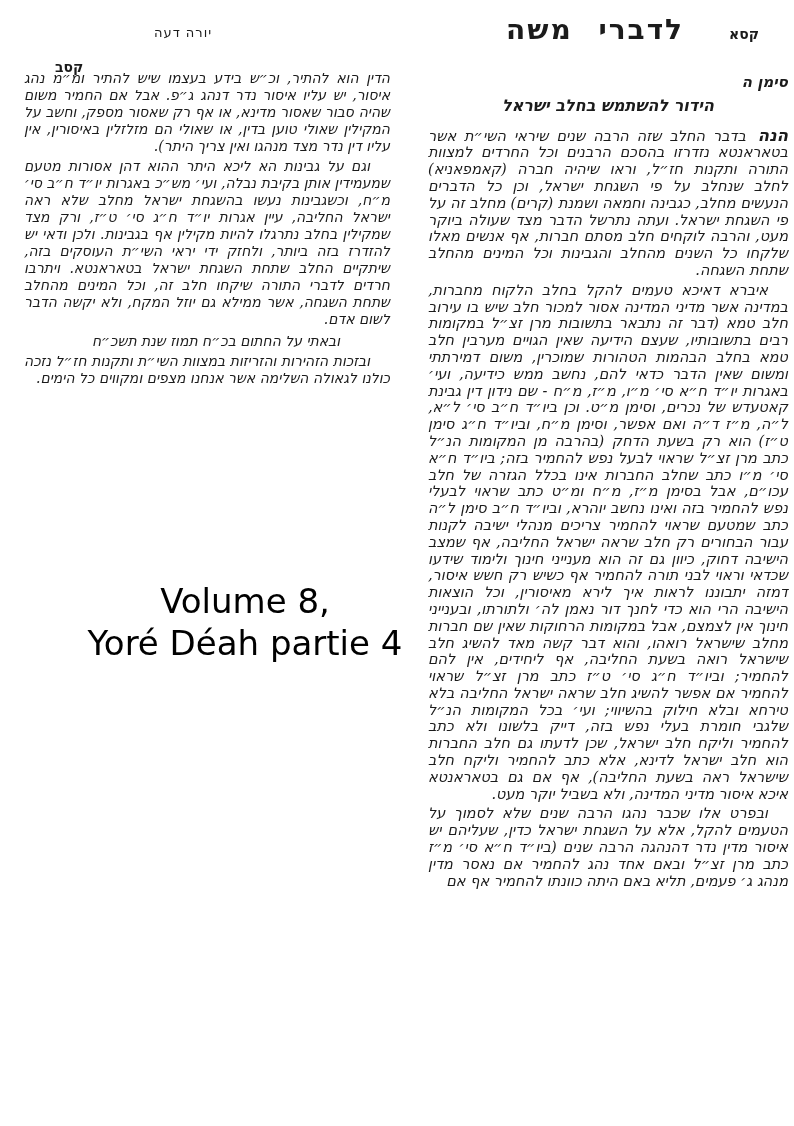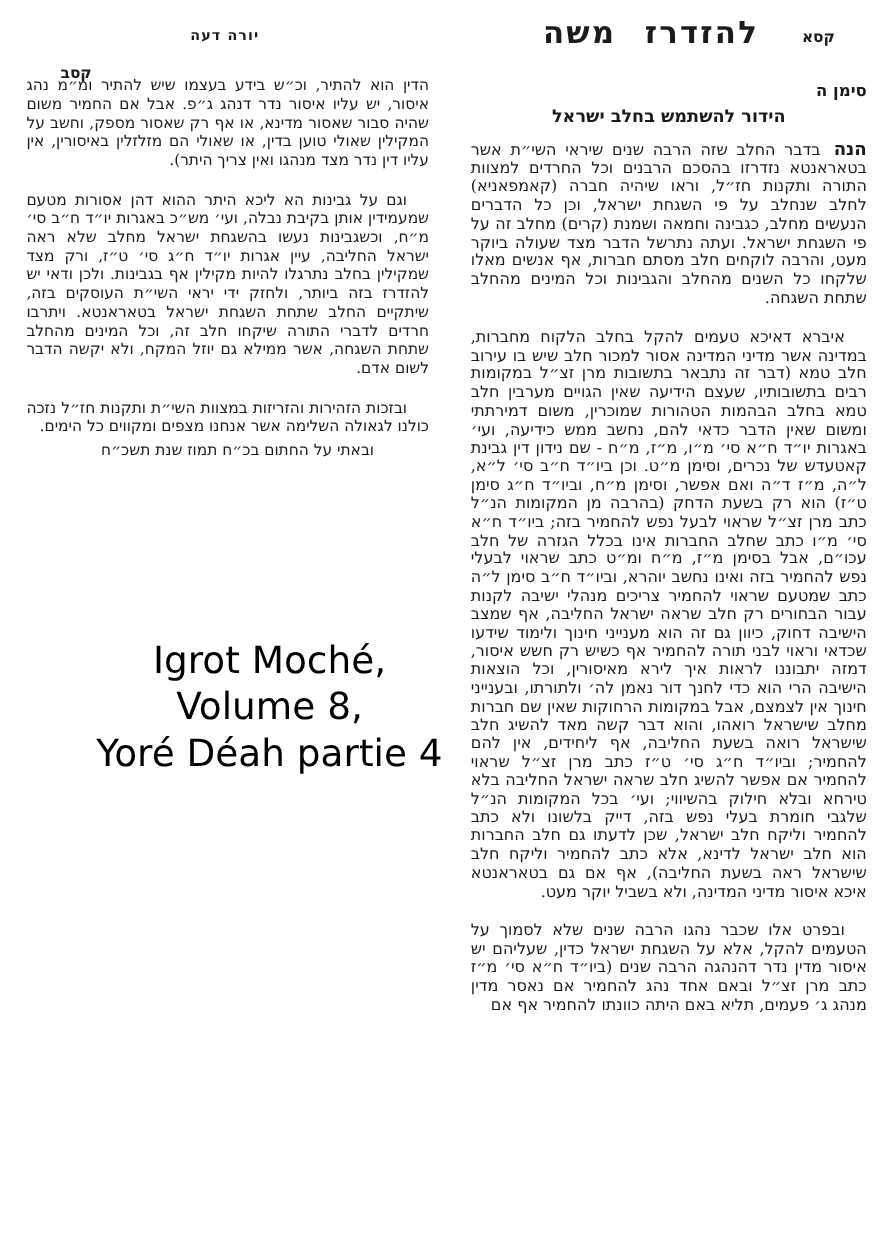--- a/index.html
+++ b/index.html
@@ -32,32 +32,33 @@
     direction: rtl;
     font-size: 28px;
     font-weight: bold;
     letter-spacing: 2px;
     word-spacing: 14px;
     white-space: nowrap;
   }
   .section-title {
     position: absolute;
     top: 25px;
-    left: 173px;
+    left: 154px;
     direction: rtl;
     font-size: 13px;
-    font-weight: bold;
+    font-weight: normal;
     letter-spacing: 1px;
   }
 
   
   .col {
     position: absolute;
     direction: rtl;
     text-align: justify;
+    font-style: italic;
   }
   .col-right {
     top: 74px;
     left: 428px;
     width: 360px;
     font-size: 14.5px;
     line-height: 16.8px;
   }
   .col-left {
     top: 70px;
@@ -72,21 +73,21 @@
     font-size: 15px;
     margin: 0 0 7px 0;
   }
   .siman-title {
     text-align: center;
     font-weight: bold;
     font-size: 16px;
     margin: 0 0 13px 0;
   }
   .body-p { margin: 0; }
-  .body-p.indent { text-indent: 20px; margin-top: 19px; }
+  .body-p.indent { text-indent: 20px; margin-top: 3px; }
   .lead-word {
     font-weight: bold;
     font-size: 16.5px;
     margin-left: 12px;
   }
   .closing-line { text-indent: 50px; margin-top: 5px; }
   .signature {
     margin: 5px 0 0 0;
     padding-left: 36px;
     text-align: left;
@@ -105,38 +106,37 @@
     line-height: 42px;
     color: #000000;
   }
 </style>
 </head>
 <body>
 
 <div class="page">
 
   <span class="pg-num right">קסא</span>
-  <span class="book-title">להזדרז משה</span>
+  <span class="book-title">לדברי משה</span>
   <span class="section-title">יורה דעה</span>
   <span class="pg-num left">קסב</span>
 
   <section class="col col-right">
     <div class="siman-num">סימן ה</div>
     <div class="siman-title">הידור להשתמש בחלב ישראל</div>
     <p class="body-p"><span class="lead-word">הנה</span><span>בדבר החלב שזה הרבה שנים שיראי השי״ת אשר בטאראנטא נזדרזו בהסכם הרבנים וכל החרדים למצוות התורה ותקנות חז״ל, וראו שיהיה חברה (קאמפאניא) לחלב שנחלב על פי השגחת ישראל, וכן כל הדברים הנעשים מחלב, כגבינה וחמאה ושמנת (קרים) מחלב זה על פי השגחת ישראל. ועתה נתרשל הדבר מצד שעולה ביוקר מעט, והרבה לוקחים חלב מסתם חברות, אף אנשים מאלו שלקחו כל השנים מהחלב והגבינות וכל המינים מהחלב שתחת השגחה.</span></p>
     <p class="body-p indent">איברא דאיכא טעמים להקל בחלב הלקוח מחברות, במדינה אשר מדיני המדינה אסור למכור חלב שיש בו עירוב חלב טמא (דבר זה נתבאר בתשובות מרן זצ״ל במקומות רבים בתשובותיו, שעצם הידיעה שאין הגויים מערבין חלב טמא בחלב הבהמות הטהורות שמוכרין, משום דמירתתי ומשום שאין הדבר כדאי להם, נחשב ממש כידיעה, ועי׳ באגרות יו״ד ח״א סי׳ מ״ו, מ״ז, מ״ח - שם נידון דין גבינת קאטעדש של נכרים, וסימן מ״ט. וכן ביו״ד ח״ב סי׳ ל״א, ל״ה, מ״ז ד״ה ואם אפשר, וסימן מ״ח, וביו״ד ח״ג סימן ט״ז) הוא רק בשעת הדחק (בהרבה מן המקומות הנ״ל כתב מרן זצ״ל שראוי לבעל נפש להחמיר בזה; ביו״ד ח״א סי׳ מ״ו כתב שחלב החברות אינו בכלל הגזרה של חלב עכו״ם, אבל בסימן מ״ז, מ״ח ומ״ט כתב שראוי לבעלי נפש להחמיר בזה ואינו נחשב יוהרא, וביו״ד ח״ב סימן ל״ה כתב שמטעם שראוי להחמיר צריכים מנהלי ישיבה לקנות עבור הבחורים רק חלב שראה ישראל החליבה, אף שמצב הישיבה דחוק, כיוון גם זה הוא מענייני חינוך ולימוד שידעו שכדאי וראוי לבני תורה להחמיר אף כשיש רק חשש איסור, דמזה יתבוננו לראות איך לירא מאיסורין, וכל הוצאות הישיבה הרי הוא כדי לחנך דור נאמן לה׳ ולתורתו, ובענייני חינוך אין לצמצם, אבל במקומות הרחוקות שאין שם חברות מחלב שישראל רואהו, והוא דבר קשה מאד להשיג חלב שישראל רואה בשעת החליבה, אף ליחידים, אין להם להחמיר; וביו״ד ח״ג סי׳ ט״ז כתב מרן זצ״ל שראוי להחמיר אם אפשר להשיג חלב שראה ישראל החליבה בלא טירחא ובלא חילוק בהשיווי; ועי׳ בכל המקומות הנ״ל שלגבי חומרת בעלי נפש בזה, דייק בלשונו ולא כתב להחמיר וליקח חלב ישראל, שכן לדעתו גם חלב החברות הוא חלב ישראל לדינא, אלא כתב להחמיר וליקח חלב שישראל ראה בשעת החליבה), אף אם גם בטאראנטא איכא איסור מדיני המדינה, ולא בשביל יוקר מעט.</p>
     <p class="body-p indent">ובפרט אלו שכבר נהגו הרבה שנים שלא לסמוך על הטעמים להקל, אלא על השגחת ישראל כדין, שעליהם יש איסור מדין נדר דהנהגה הרבה שנים (ביו״ד ח״א סי׳ מ״ז כתב מרן זצ״ל ובאם אחד נהג להחמיר אם נאסר מדין מנהג ג׳ פעמים, תליא באם היתה כוונתו להחמיר אף אם</p>
   </section>
 
   <section class="col col-left">
     <p class="body-p">הדין הוא להתיר, וכ״ש בידע בעצמו שיש להתיר ומ״מ נהג איסור, יש עליו איסור נדר דנהג ג״פ. אבל אם החמיר משום שהיה סבור שאסור מדינא, או אף רק שאסור מספק, וחשב על המקילין שאולי טוען בדין, או שאולי הם מזלזלין באיסורין, אין עליו דין נדר מצד מנהגו ואין צריך היתר).</p>
     <p class="body-p indent">וגם על גבינות הא ליכא היתר ההוא דהן אסורות מטעם שמעמידין אותן בקיבת נבלה, ועי׳ מש״כ באגרות יו״ד ח״ב סי׳ מ״ח, וכשגבינות נעשו בהשגחת ישראל מחלב שלא ראה ישראל החליבה, עיין אגרות יו״ד ח״ג סי׳ ט״ז, ורק מצד שמקילין בחלב נתרגלו להיות מקילין אף בגבינות. ולכן ודאי יש להזדרז בזה ביותר, ולחזק ידי יראי השי״ת העוסקים בזה, שיתקיים החלב שתחת השגחת ישראל בטאראנטא. ויתרבו חרדים לדברי התורה שיקחו חלב זה, וכל המינים מהחלב שתחת השגחה, אשר ממילא גם יוזל המקח, ולא יקשה הדבר לשום אדם.</p>
+    <p class="body-p closing-line">ובאתי על החתום בכ״ח תמוז שנת תשכ״ח</p>
     <p class="body-p indent">ובזכות הזהירות והזריזות במצוות השי״ת ותקנות חז״ל נזכה כולנו לגאולה השלימה אשר אנחנו מצפים ומקווים כל הימים.</p>
-    <p class="body-p closing-line">ובאתי על החתום בכ״ח תמוז שנת תשכ״ח</p>
   </section>
 
   <div class="caption">
-    <div>Igrot Moché,</div>
     <div>Volume 8,</div>
     <div>Yoré Déah partie 4</div>
   </div>
 
 </div>
 
 </body></html>

